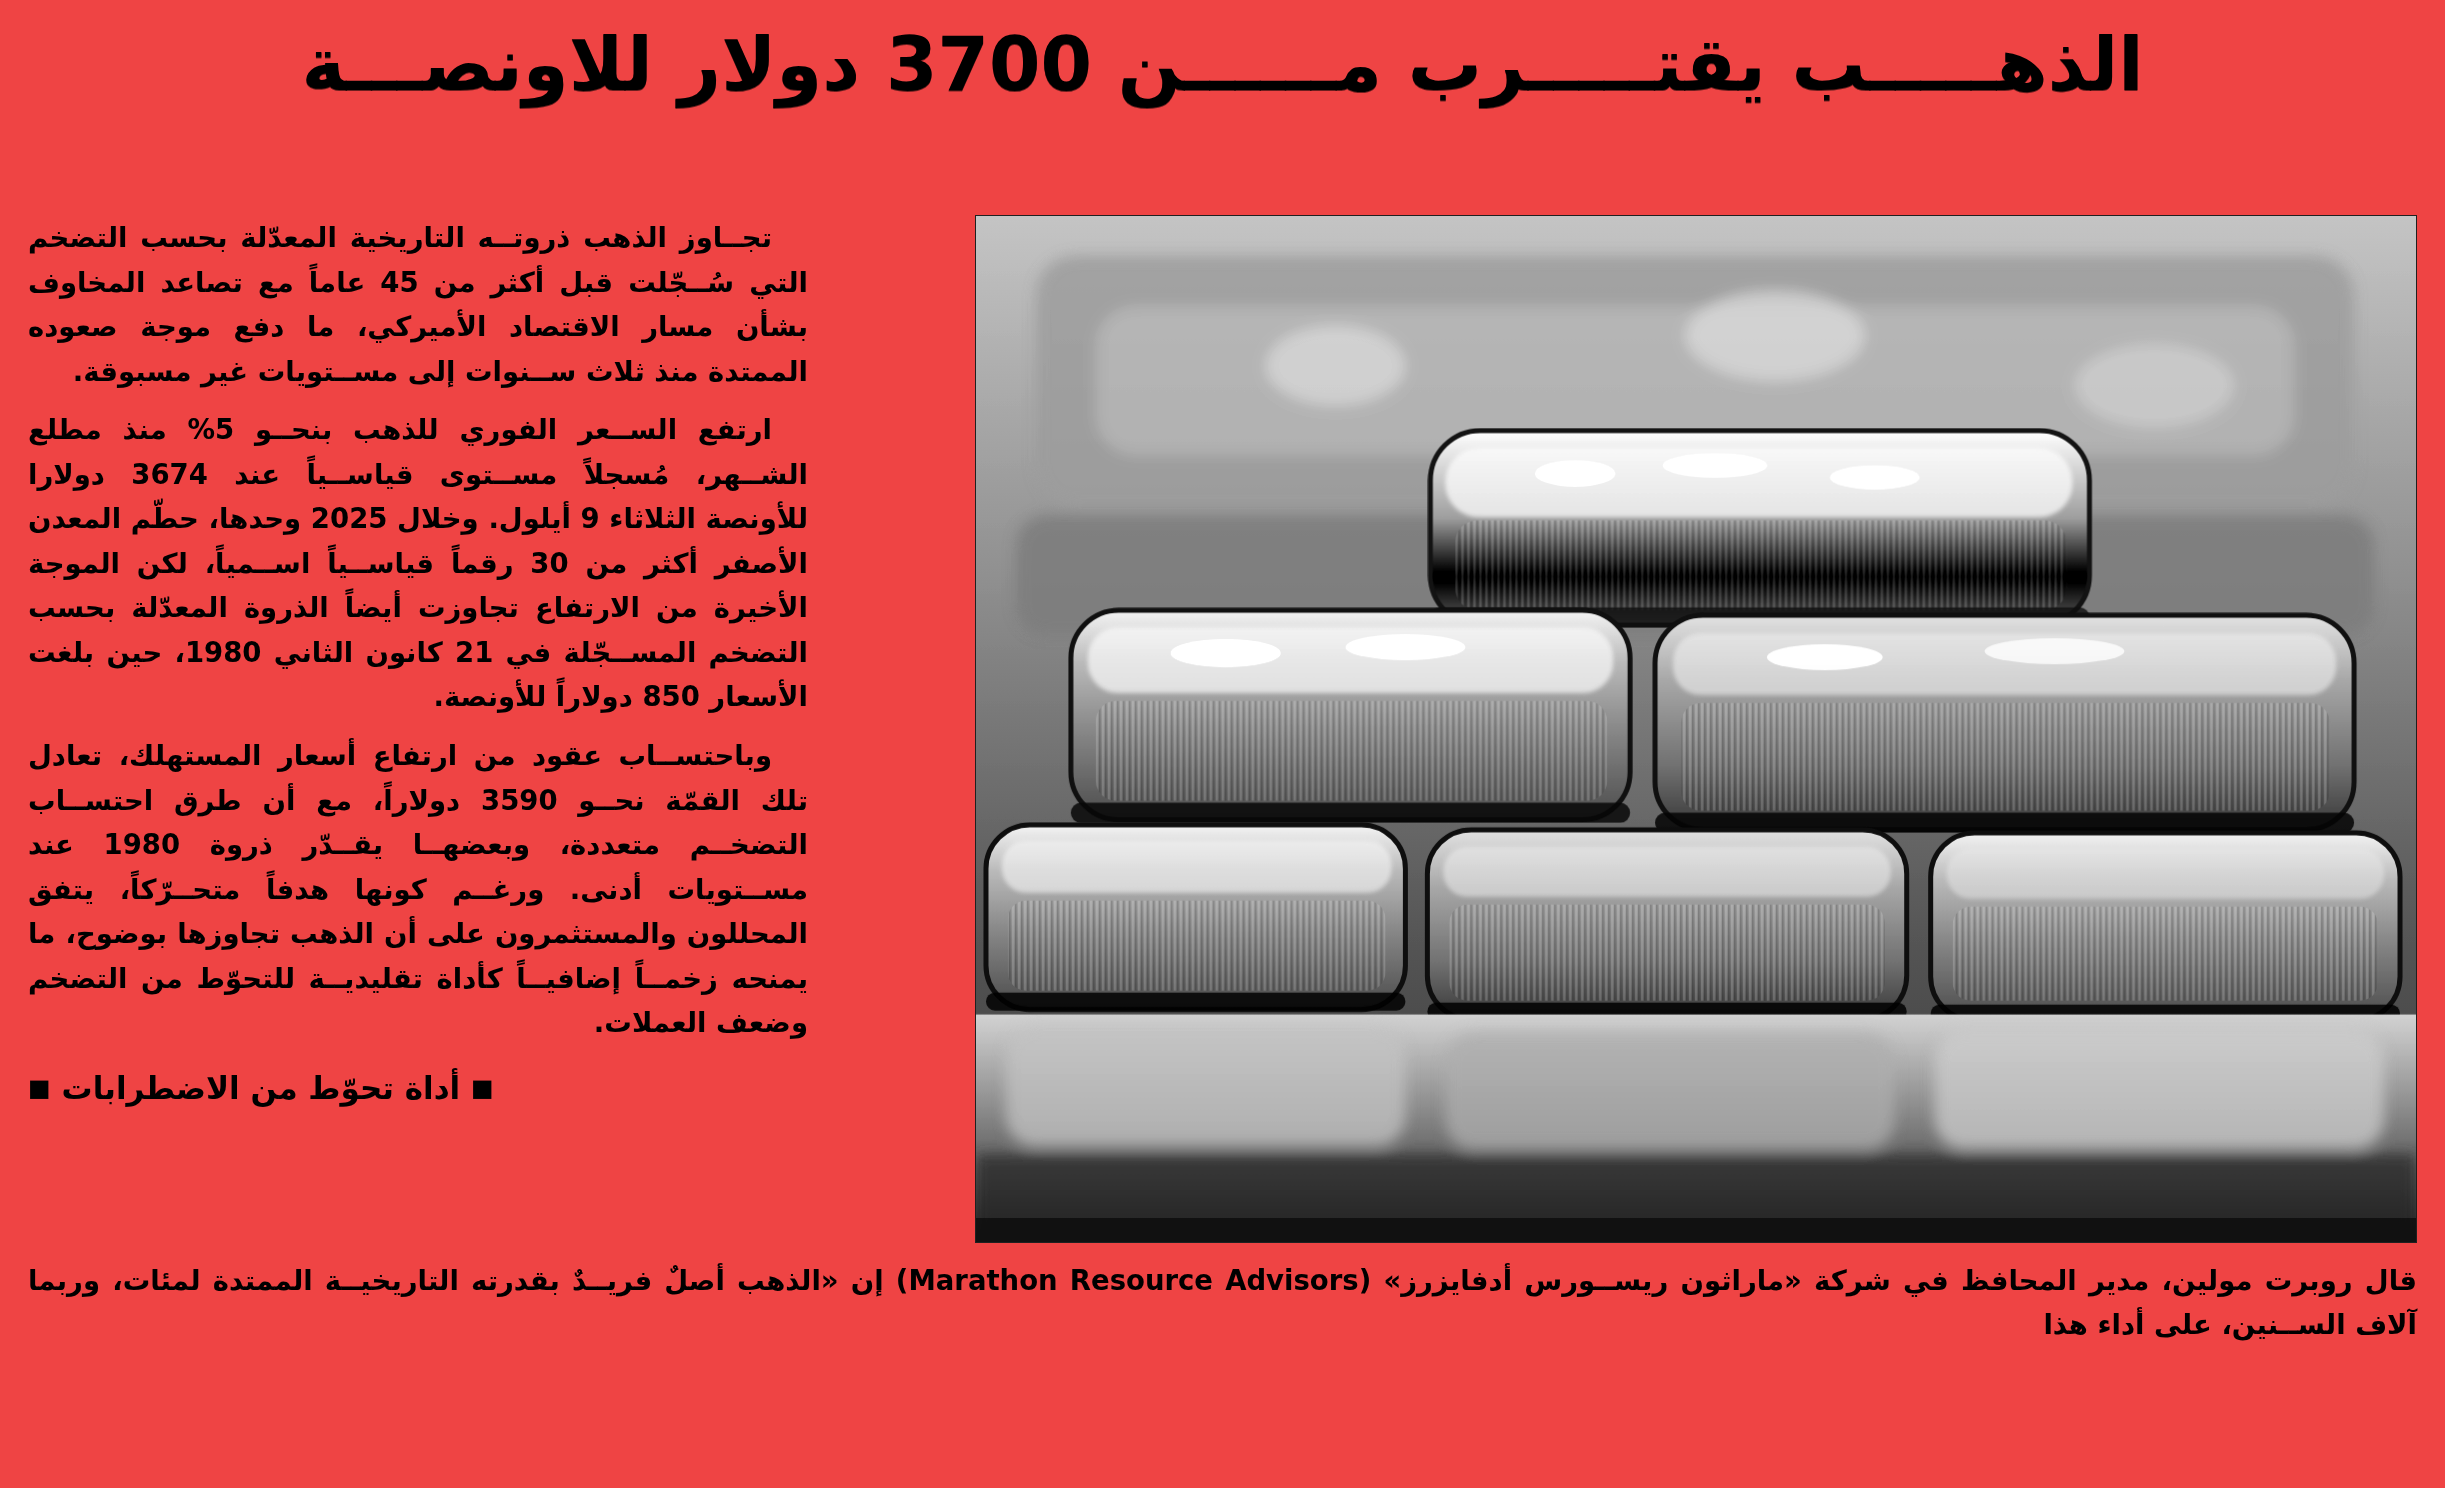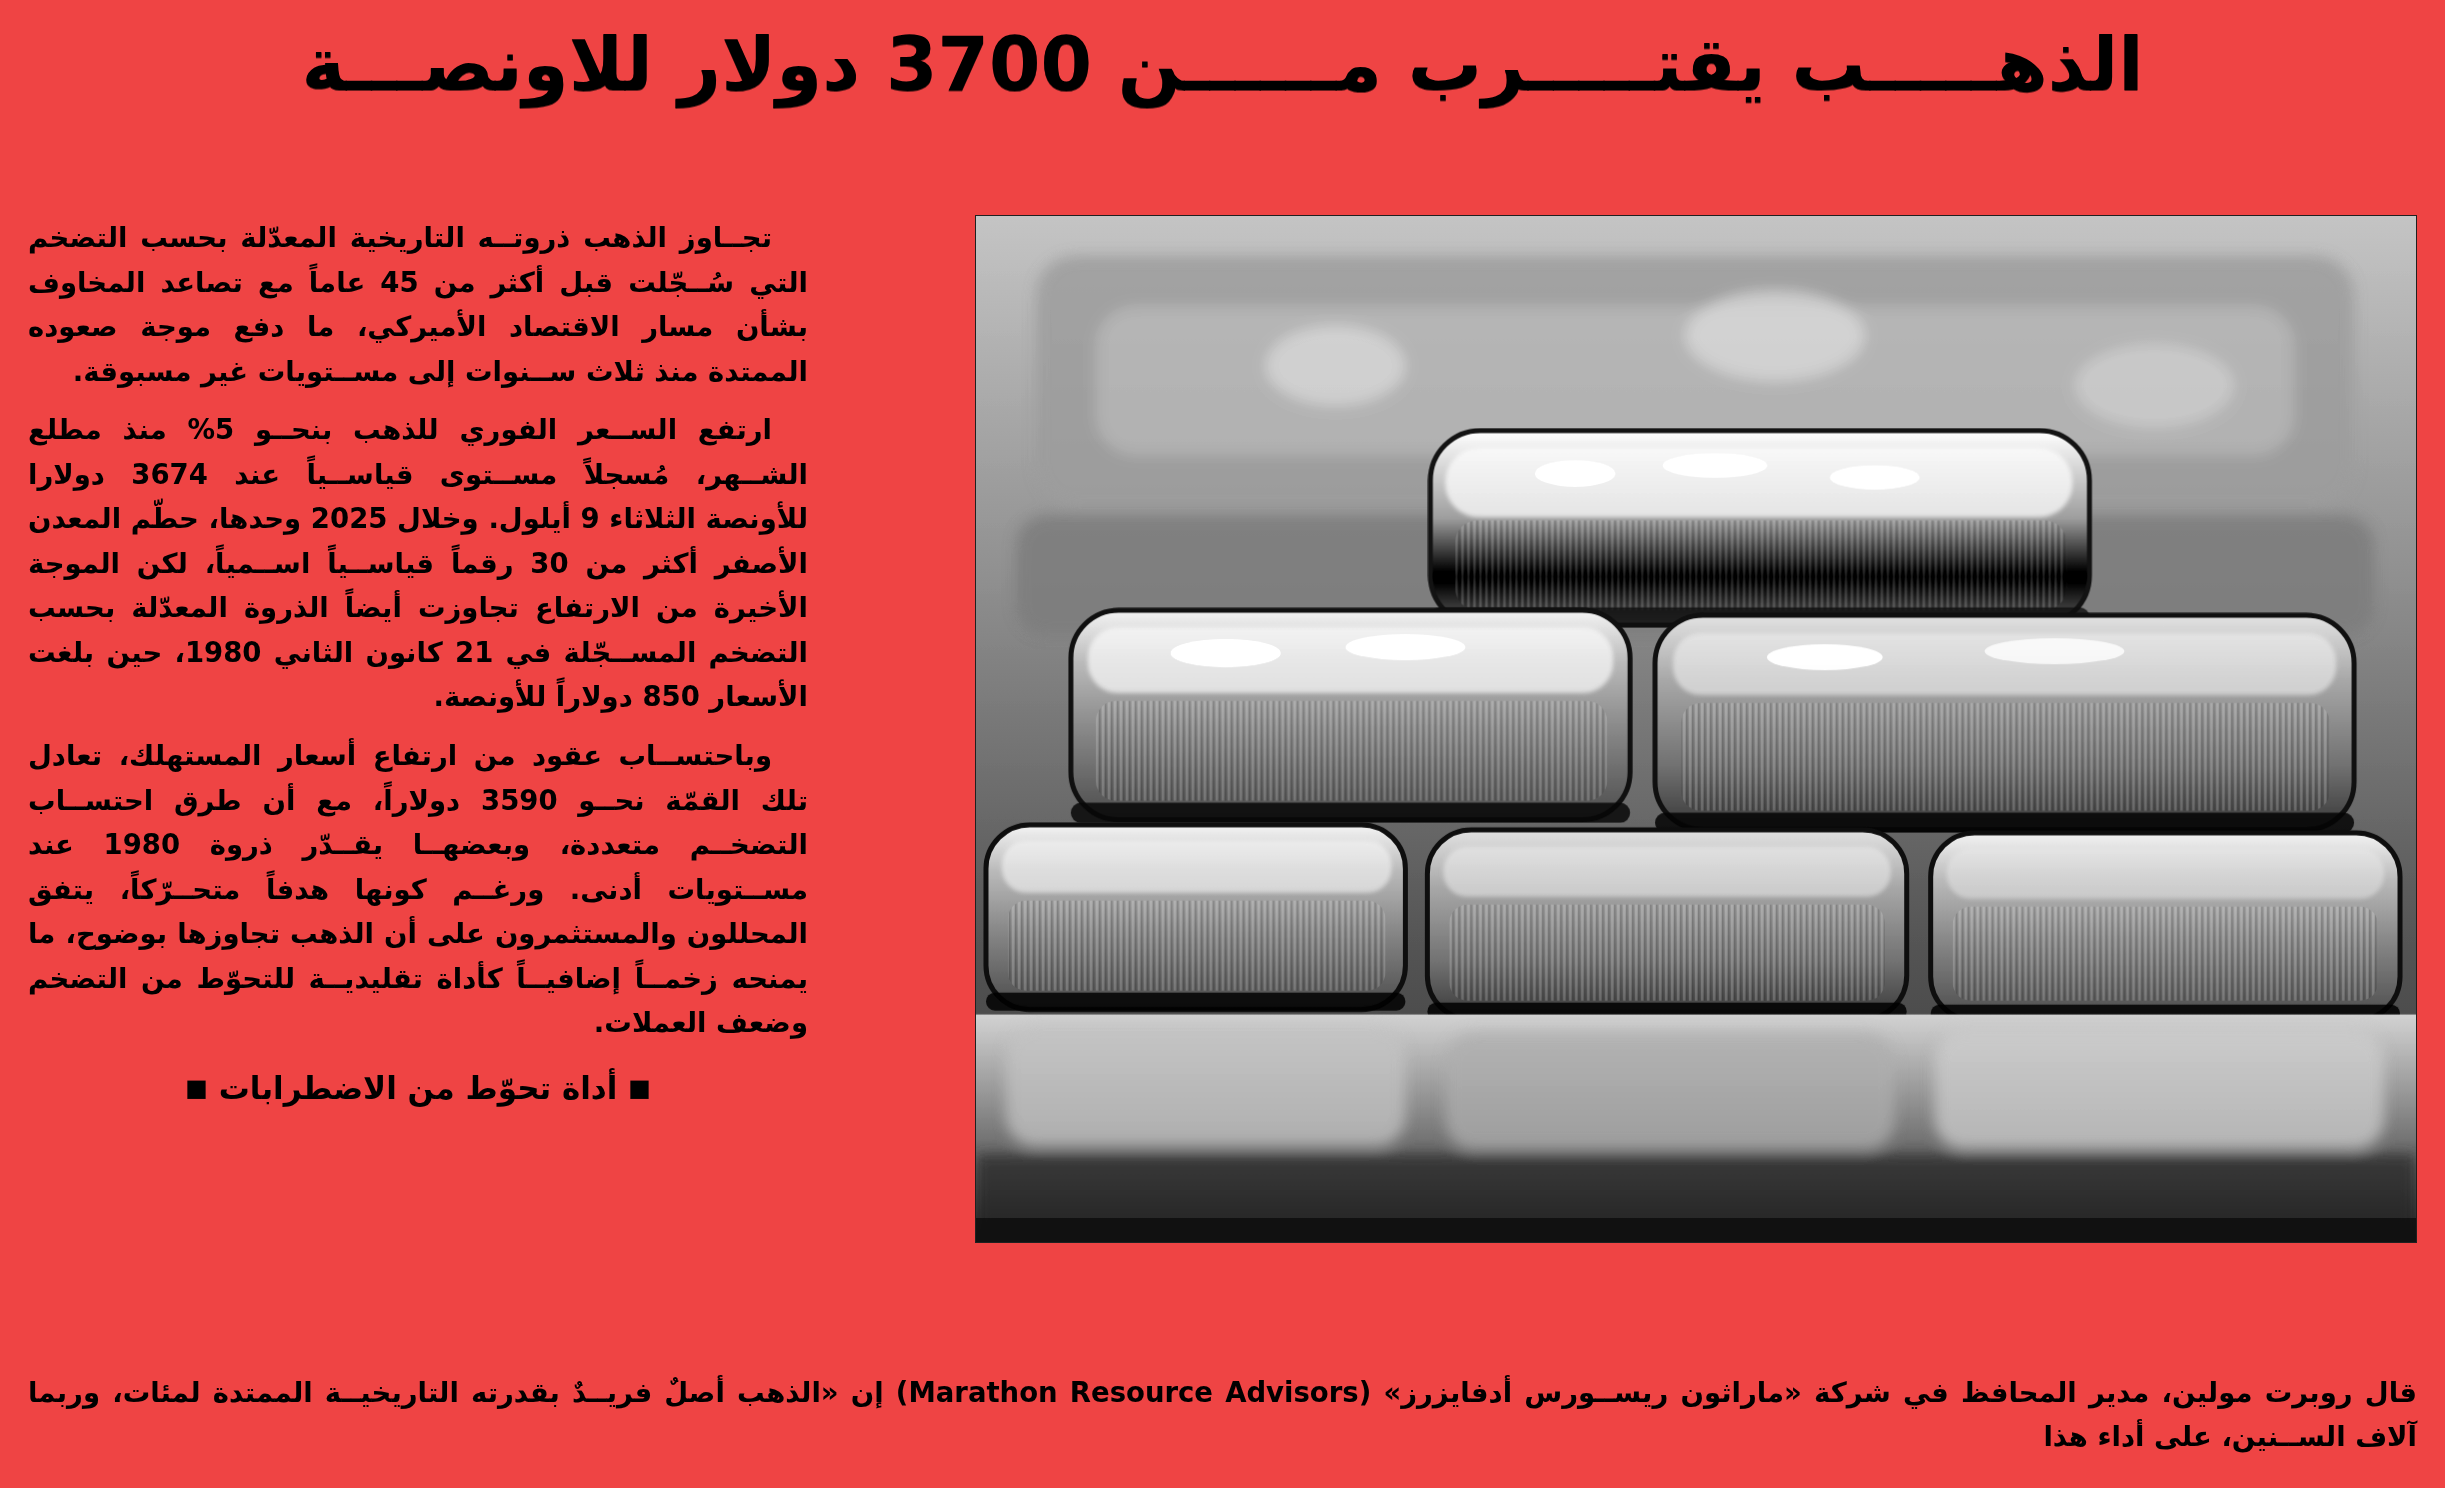--- a/index.html
+++ b/index.html
@@ -70,21 +70,21 @@
   .text-col p.indent::before {
     content: "";
     display: inline-block;
     width: 36px;
   }
 
   .subhead {
     margin: 18px 0 10px 0;
     font-size: 31px;
     font-weight: bold;
-    text-align: center;
+    text-align: left;
     direction: rtl;
   }
   .subhead .sq {
     font-size: 24px;
     vertical-align: 3px;
     letter-spacing: 4px;
   }
 
   
   .img-col {
@@ -107,21 +107,20 @@
   .bottom {
     position: absolute;
     top: 1258px;
     left: 28px;
     right: 28px;
     height: 200px;
     display: flex;
     flex-direction: row-reverse;
     gap: 40px;
     direction: rtl;
-    align-items: flex-end;
   }
   .bottom .col {
     flex: 1 1 0;
     font-size: 27.5px;
     line-height: 1.6;
     font-weight: bold;
     text-align: justify;
     direction: rtl;
   }
   .bottom .col p { margin: 0; text-align: justify; }

